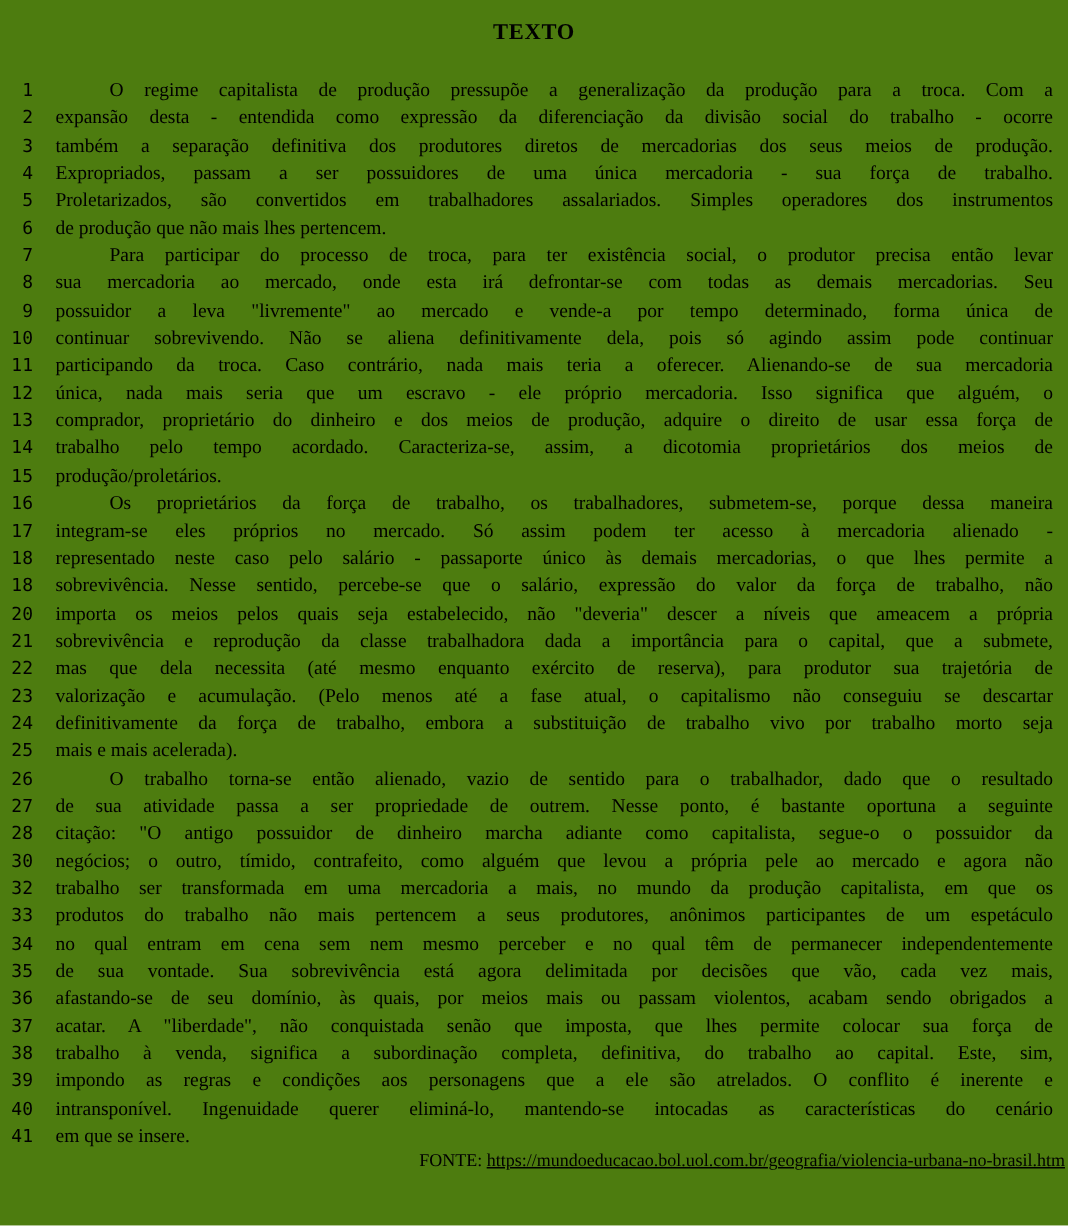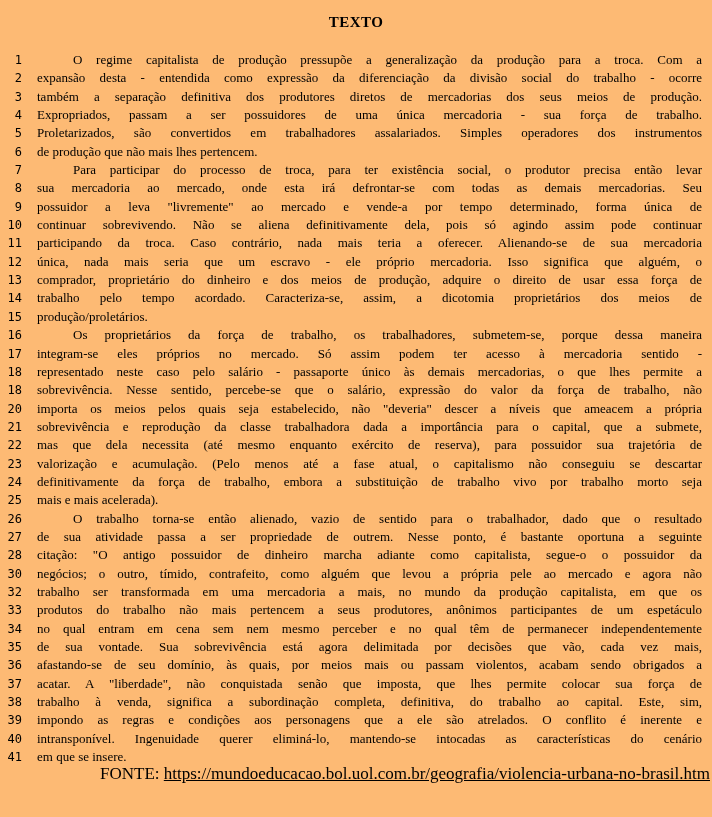--- a/index.html
+++ b/index.html
@@ -4,21 +4,21 @@
 <style>
   html, body {
     margin: 0;
     padding: 0;
     background: #ffffff;
   }
   .page {
     position: relative;
     width: 712px;
     height: 817px;
-    background: #fdba74;
+    background: #4d7c0f;
     color: #000000;
     font-family: "Liberation Serif", serif;
     overflow: hidden;
     box-sizing: border-box;
   }
   .title {
     margin: 0;
     padding-top: 14px;
     height: 17px;
     line-height: 17px;
@@ -54,21 +54,21 @@
     white-space: nowrap; 
   }
   
   .row .txt { white-space: normal; }
   .row.indent .txt { text-indent: 36px; }
   .row.end .txt { text-align: center; text-align-last: left; }
   .fonte {
     margin-top: 1px;
     padding-right: 2px;
     text-align: right;
-    font-size: 17px;
+    font-size: 12px;
     line-height: 13px;
     font-family: "Liberation Serif", serif;
   }
   .fonte .url {
     text-decoration: underline;
     color: #000000;
     cursor: pointer;
   }
 </style>
 </head>
@@ -152,21 +152,21 @@
     <span class="txt">produção/proletários.</span>
   </div>
 
   <div class="row indent">
     <span class="num">16</span>
     <span class="txt">Os proprietários da força de trabalho, os trabalhadores, submetem-se, porque dessa maneira</span>
   </div>
 
   <div class="row">
     <span class="num">17</span>
-    <span class="txt">integram-se eles próprios no mercado. Só assim podem ter acesso à mercadoria sentido -</span>
+    <span class="txt">integram-se eles próprios no mercado. Só assim podem ter acesso à mercadoria alienado -</span>
   </div>
 
   <div class="row">
     <span class="num">18</span>
     <span class="txt">representado neste caso pelo salário - passaporte único às demais mercadorias, o que lhes permite a</span>
   </div>
 
   <div class="row">
     <span class="num">18</span>
     <span class="txt">sobrevivência. Nesse sentido, percebe-se que o salário, expressão do valor da força de trabalho, não</span>
@@ -177,21 +177,21 @@
     <span class="txt">importa os meios pelos quais seja estabelecido, não "deveria" descer a níveis que ameacem a própria</span>
   </div>
 
   <div class="row">
     <span class="num">21</span>
     <span class="txt">sobrevivência e reprodução da classe trabalhadora dada a importância para o capital, que a submete,</span>
   </div>
 
   <div class="row">
     <span class="num">22</span>
-    <span class="txt">mas que dela necessita (até mesmo enquanto exército de reserva), para possuidor sua trajetória de</span>
+    <span class="txt">mas que dela necessita (até mesmo enquanto exército de reserva), para produtor sua trajetória de</span>
   </div>
 
   <div class="row">
     <span class="num">23</span>
     <span class="txt">valorização e acumulação. (Pelo menos até a fase atual, o capitalismo não conseguiu se descartar</span>
   </div>
 
   <div class="row">
     <span class="num">24</span>
     <span class="txt">definitivamente da força de trabalho, embora a substituição de trabalho vivo por trabalho morto seja</span>

